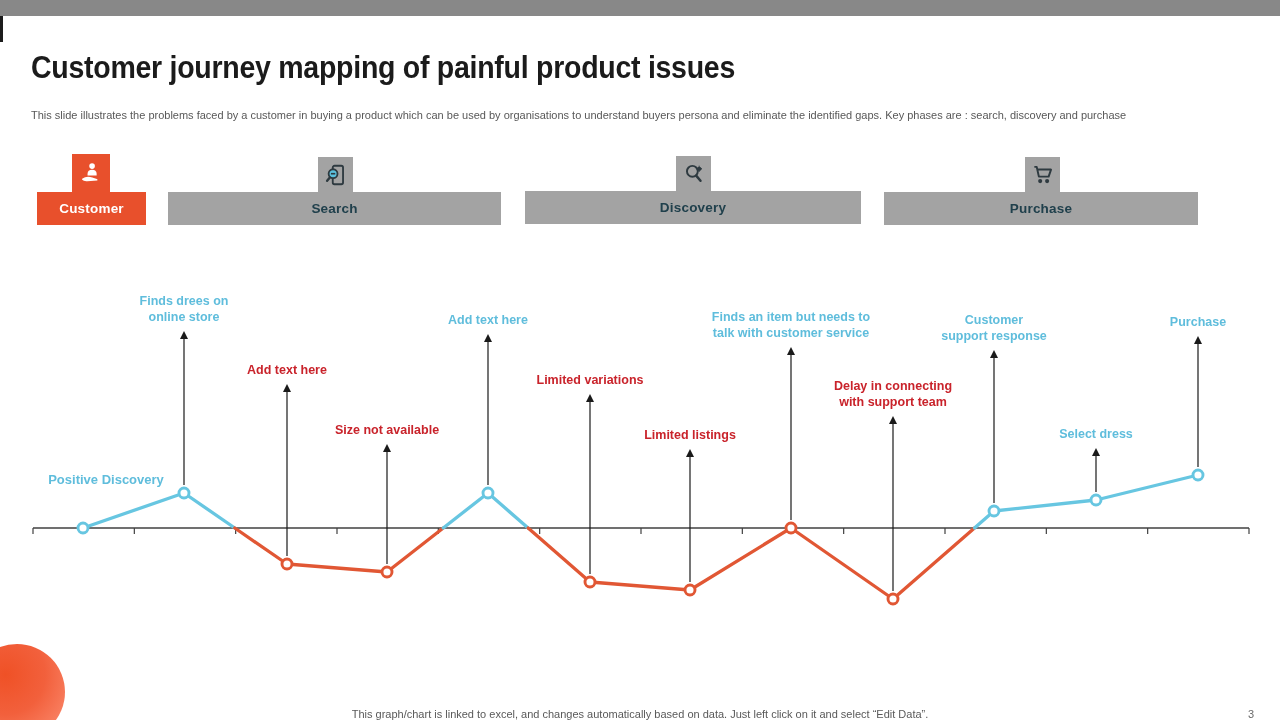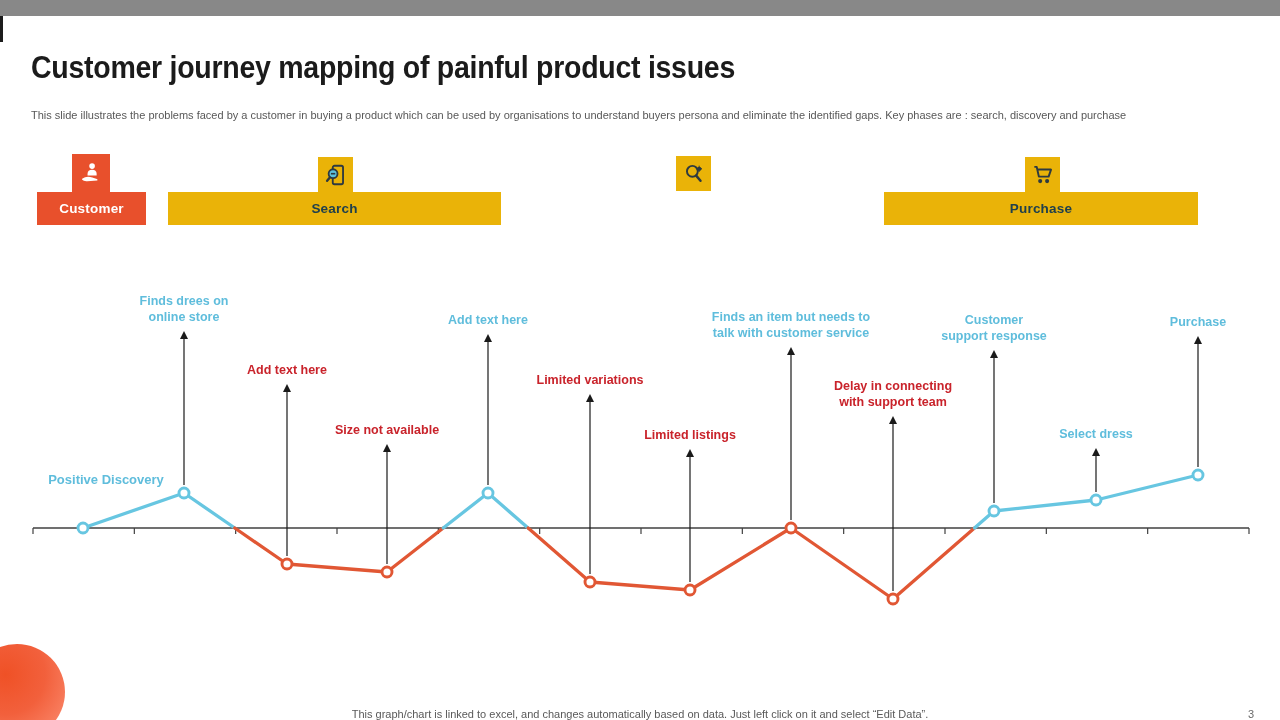--- a/index.html
+++ b/index.html
@@ -10,21 +10,21 @@
   .corner-mark{position:absolute;left:0;top:0;width:3px;height:26px;background:#1c1c1c;}
   .title{
     position:absolute;left:31px;top:34px;font-size:31px;font-weight:bold;color:#1b1b1b;
     transform:scaleX(.92);transform-origin:left center;white-space:nowrap;letter-spacing:-.3px;
   }
   .subtitle{position:absolute;left:31px;top:93px;font-size:11px;color:#585858;white-space:nowrap;}
   .phase-bar{position:absolute;height:33px;display:flex;align-items:center;justify-content:center;
     font-weight:bold;font-size:13.5px;letter-spacing:.2px;}
   .phase-icon{position:absolute;display:flex;align-items:center;justify-content:center;}
   .orange-bg{background:#E8502C;color:#ffffff;}
-  .blue-bg{background:#eab308;color:#20404C;}
+  .blue-bg{background:#a3a3a3;color:#20404C;}
   .bar-1{left:37px;top:176px;width:109px;}
   .icon-1{left:72px;top:138px;width:38px;height:38px;}
   .bar-2{left:168px;top:176px;width:333px;}
   .icon-2{left:318px;top:141px;width:35px;height:35px;}
   .bar-3{left:525px;top:175px;width:336px;}
   .icon-3{left:676px;top:140px;width:35px;height:35px;}
   .bar-4{left:884px;top:176px;width:314px;}
   .icon-4{left:1025px;top:141px;width:35px;height:35px;}
   #chart-svg{position:absolute;left:0;top:0;}
   #label-layer{position:absolute;left:0;top:0;width:1280px;height:596px;pointer-events:none;}
@@ -82,20 +82,23 @@
       <circle cx="10.5" cy="9.5" r="5" stroke-width="1.8"></circle>
       <line x1="14" y1="13.5" x2="18" y2="18.2" stroke-width="2.3" stroke-linecap="round"></line>
       <circle cx="16.8" cy="7.2" r="2" fill="#2E3A40" stroke="none"></circle>
       <g stroke-width="1.1">
         <line x1="16.8" y1="4.4" x2="16.8" y2="5.4"></line>
           <line x1="16.8" y1="9" x2="16.8" y2="10"></line>
         <line x1="14.2" y1="7.2" x2="15.2" y2="7.2"></line>
           <line x1="18.4" y1="7.2" x2="19.4" y2="7.2"></line>
       </g>
     </svg>
+  </div>
+  <div class="phase-bar bar-3 blue-bg">
+    <span>Discovery</span>
   </div>
 
   <div class="phase-icon icon-4 blue-bg">
     <svg width="26" height="26" viewBox="0 0 24 24" fill="none" stroke="#2E3A40">
       <path d="M4 4.5h2.2l2 9h9l2.2-6.5H6.8" stroke-width="1.8" stroke-linejoin="round"></path>
       <circle cx="9.4" cy="17.6" r="1.9" fill="#2E3A40" stroke="none"></circle>
       <circle cx="15.8" cy="17.6" r="1.9" fill="#2E3A40" stroke="none"></circle>
     </svg>
   </div>
   <div class="phase-bar bar-4 blue-bg">

